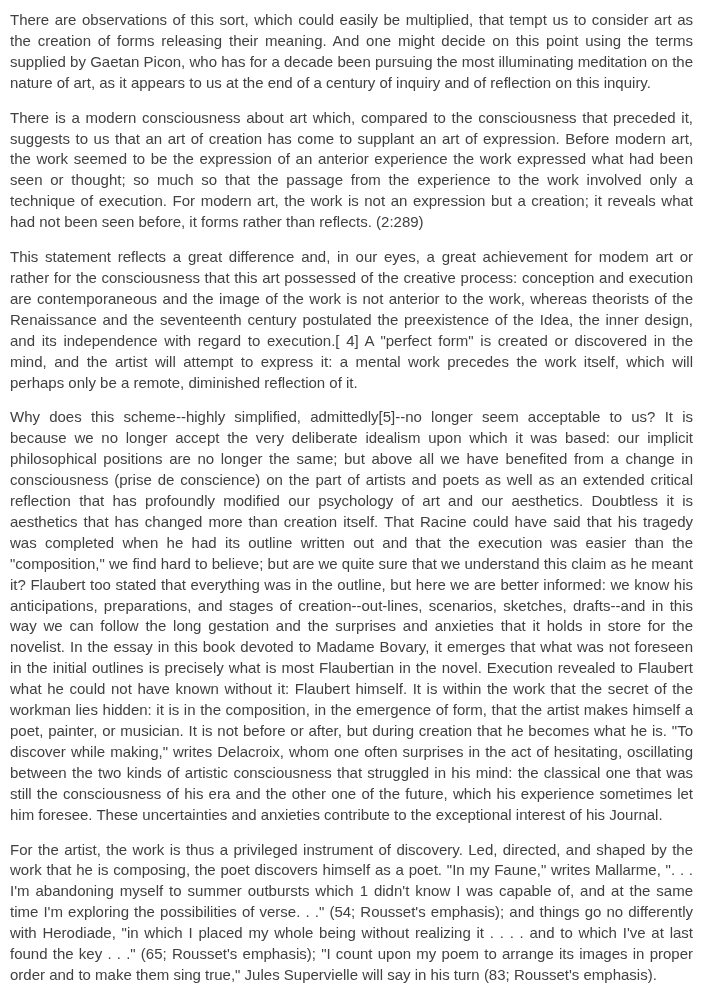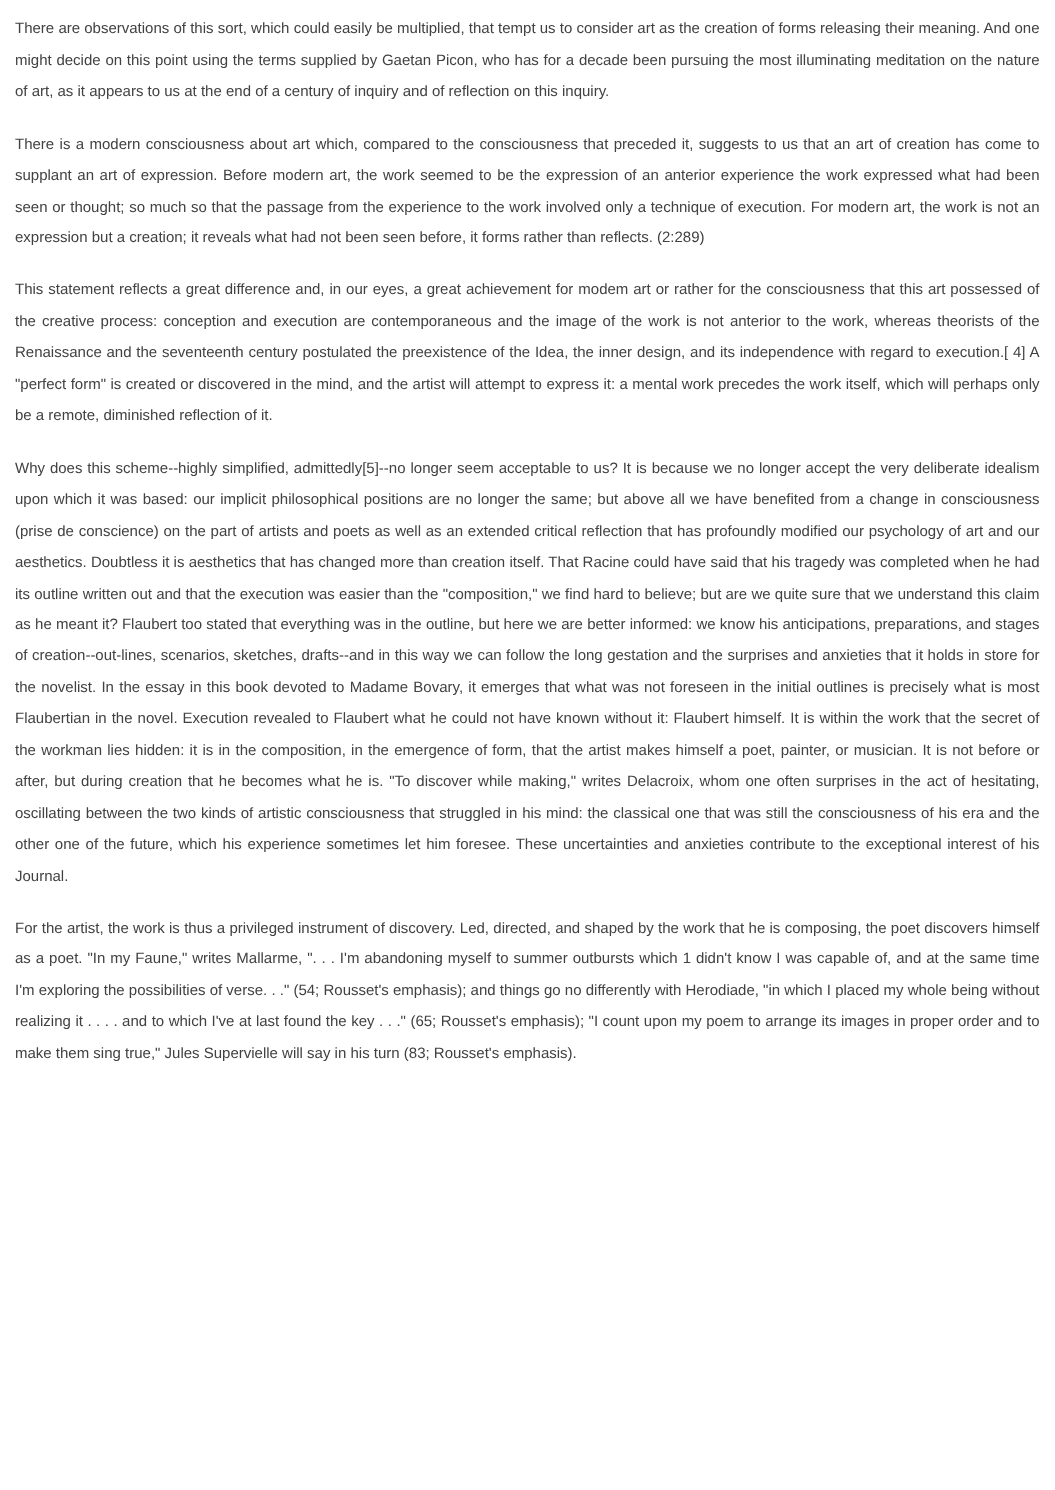--- a/index.html
+++ b/index.html
@@ -15,21 +15,21 @@
   .page {
     box-sizing: border-box;
     width: 703px;
     height: 993px;
     padding: 10px 10px 0 10px;
     background: #ffffff;
   }
   .page p {
     margin: 0 0 14px 0;
     font-family: "Liberation Sans", "DejaVu Sans", sans-serif;
-    font-size: 10px;
+    font-size: 15px;
     line-height: 20.9px;
     font-weight: 400;
     color: #414141;
     text-align: justify;
     letter-spacing: 0;
   }
 </style>
 </head>
 <body>
 

